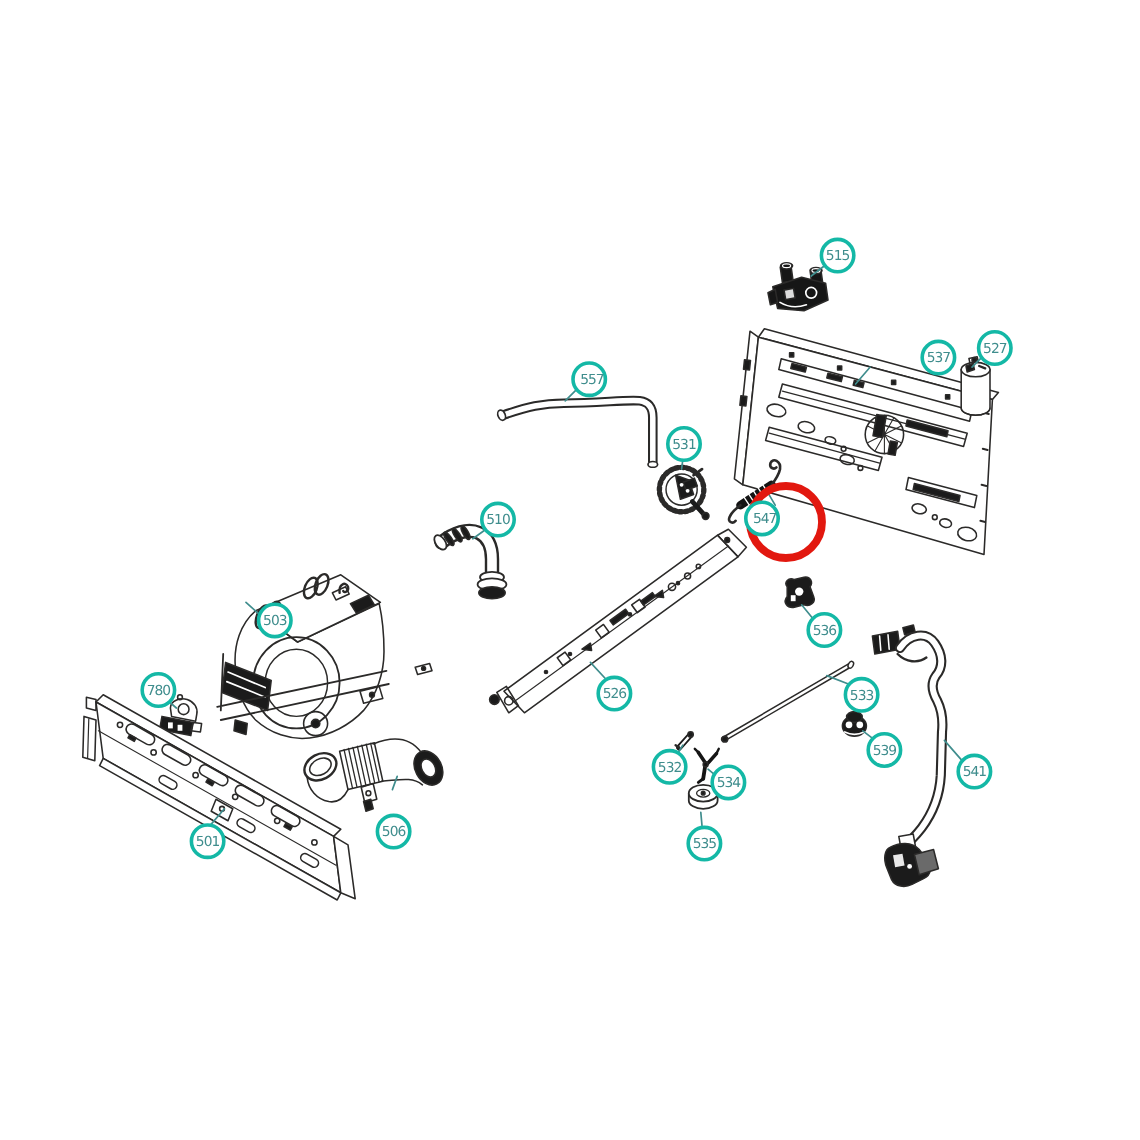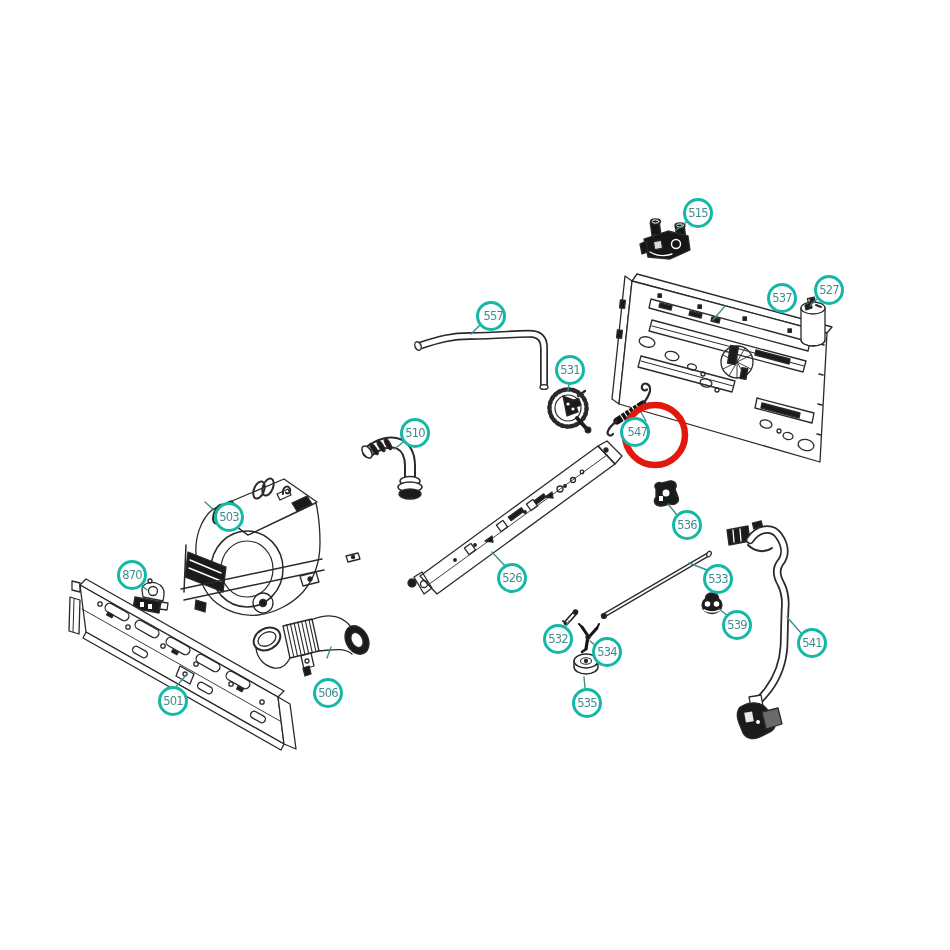--- a/index.html
+++ b/index.html
@@ -310,21 +310,21 @@
   </g>
 
   <circle cx="655" cy="435" r="30" stroke="#e2180f" stroke-width="6.5"></circle>
 </svg>
 
   <div class="callout" style="left:158px;top:686px;">501</div>
   <div class="callout" style="left:181px;top:502px;margin-left:33px;">503</div>
   <div class="callout" style="left:313px;top:658px;margin-top:20px;">506</div>
   <div class="callout" style="left:400px;top:418px;">510</div>
   <div class="callout" style="left:683px;top:198px;">515</div>
-  <div class="callout" style="left:117px;top:560px;">870</div>
+  <div class="callout" style="left:117px;top:560px;">780</div>
   <div class="callout" style="left:497px;top:563px;">526</div>
   <div class="callout" style="left:814px;top:275px;">527</div>
   <div class="callout" style="left:555px;top:355px;">531</div>
   <div class="callout" style="left:543px;top:624px;">532</div>
   <div class="callout" style="left:703px;top:564px;">533</div>
   <div class="callout" style="left:592px;top:637px;">534</div>
   <div class="callout" style="left:572px;top:688px;">535</div>
   <div class="callout" style="left:672px;top:510px;">536</div>
   <div class="callout" style="left:719px;top:283px;margin-left:48px;">537</div>
   <div class="callout" style="left:722px;top:610px;">539</div>

